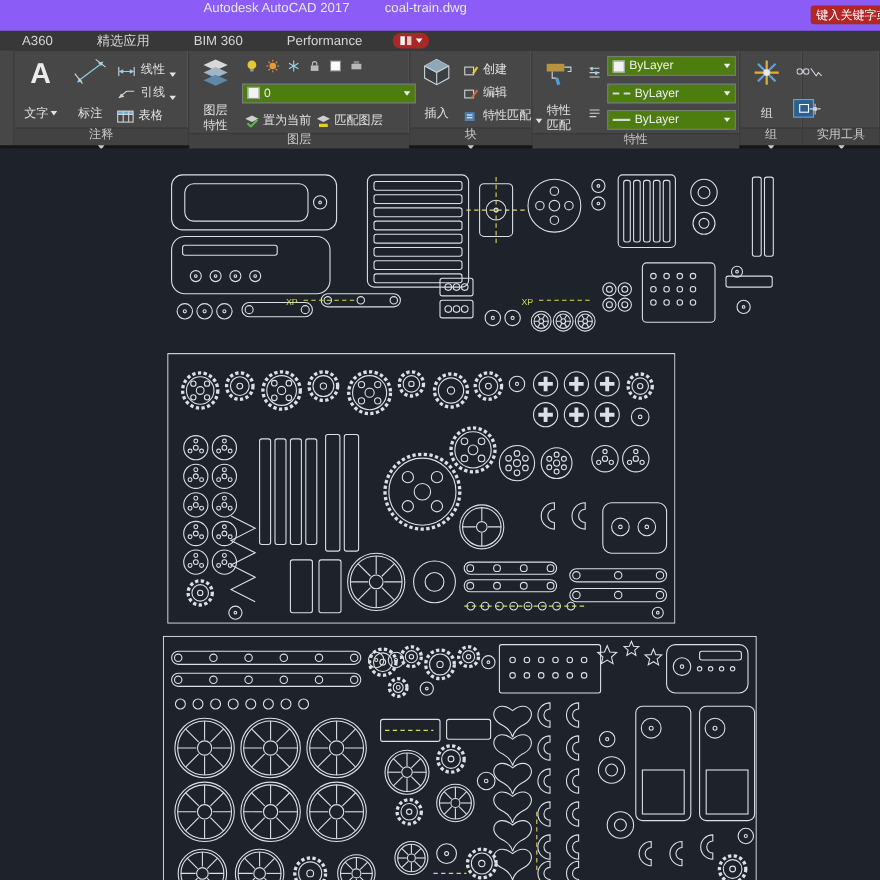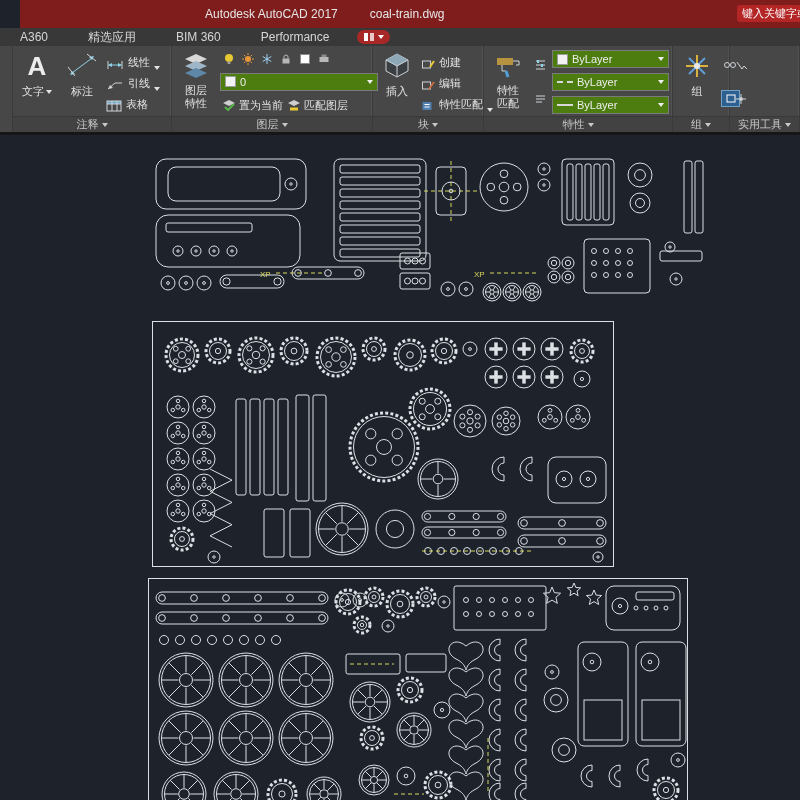--- a/index.html
+++ b/index.html
@@ -1,42 +1,42 @@
 <!DOCTYPE html>
 <html><head>
 <meta charset="utf-8">
 <style>
   html,body{margin:0;padding:0;width:800px;height:800px;overflow:hidden;
     font-family:"Liberation Sans","DejaVu Sans",sans-serif;background:#1d222b;}
   .app{width:800px;height:800px;position:relative;background:#1d222b;}
 
   
-  .titlebar{height:28px;background:#7f1d1d;color:#e6e6e6;font-size:12px;
-    display:flex;align-items:center;position:relative;margin-left:20px;}
+  .titlebar{height:28px;background:#8b5cf6;color:#e6e6e6;font-size:12px;
+    display:flex;align-items:flex-start;position:relative;}
   .title-group{margin-left:185px;display:flex;align-items:center;}
   .title-group .doc{margin-left:32px;}
   .search{position:absolute;right:0;top:5px;height:17px;width:58px;background:#b42525;
     color:#fff;font-size:11px;display:flex;align-items:center;padding-left:5px;
     border-radius:3px 0 0 3px;overflow:hidden;white-space:nowrap;}
 
   
   .tabbar{height:18px;background:#383838;display:flex;align-items:center;font-size:12px;color:#d6d6d6;}
   .rtab{padding:0 20px;height:18px;display:flex;align-items:center;cursor:default;}
   .pill{margin-left:8px;background:#a82828;border-radius:8px;height:14px;display:flex;
     align-items:center;padding:0 6px;gap:3px;color:#fff;}
 
   
   .ribbon{height:86px;background:#474747;display:flex;color:#e2e2e2;font-size:11px;}
   .panel{border-right:1px solid #3a3a3a;box-shadow:inset -1px 0 0 #525252;display:flex;flex-direction:column;}
   .panel-body{flex:1;display:flex;align-items:stretch;padding:2px 3px 0 3px;gap:3px;}
   .panel-footer{height:15px;background:#424242;border-top:1px solid #393939;color:#c9c9c9;
-    display:flex;align-items:center;justify-content:center;gap:3px;font-size:11px;}
+    display:flex;align-items:center;justify-content:center;gap:3px;font-size:11px;flex-direction:column;}
   .bigbtn{display:flex;flex-direction:column;align-items:center;padding:1px 2px;min-width:38px;}
   .bigbtn .ico{height:34px;display:flex;align-items:center;justify-content:center;}
-  .bigbtn .lbl{margin-top:1px;display:flex;align-items:center;gap:2px;text-align:center;}
+  .bigbtn .lbl{margin-top:12px;display:flex;align-items:center;gap:2px;text-align:center;}
   .lbl.two{width:26px;line-height:1.15;display:block;}
   .Aicon{font-size:26px;font-weight:bold;color:#ececec;line-height:1;}
   .smallrows{display:flex;flex-direction:column;justify-content:space-around;padding:2px 0;}
   .smallrow{display:flex;align-items:flex-end;gap:4px;height:18px;white-space:nowrap;}
   .col{display:flex;flex-direction:column;justify-content:space-around;}
   .iconrow{display:flex;gap:2px;}
   .mini{width:17px;height:15px;display:flex;align-items:center;justify-content:center;}
   .mini.blue{background:#2d5f8f;border:1px solid #6fa0c8;}
   .combo{background:#4d7c0f;border:1px solid #7b7b7b;height:16px;display:flex;align-items:center;
     font-size:11px;padding:0 4px;gap:4px;color:#efefef;white-space:nowrap;}

